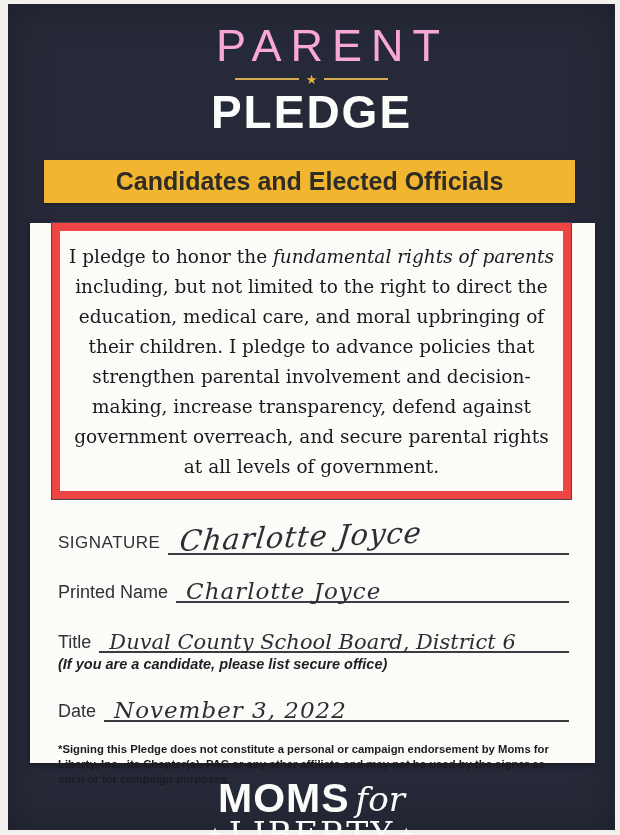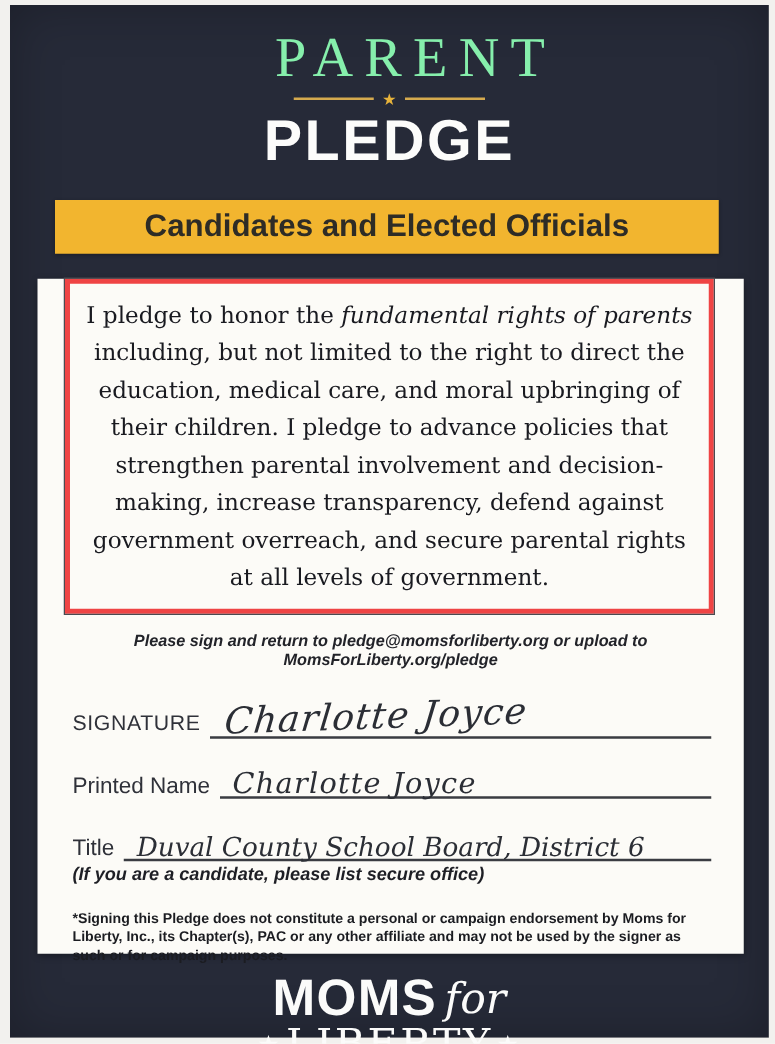--- a/index.html
+++ b/index.html
@@ -12,22 +12,22 @@
   }
   .flyer {
     position: absolute;
     top: 4px; left: 8px; right: 5px; bottom: 5px;
     background: #262a38;
     box-shadow: inset 0 0 40px rgba(0,0,0,.25);
   }
   
   .header { text-align: center; padding-top: 18px; }
   .title-parent {
-    font-family: Liberation Serif, serif;
-    color: #86efac;
+    font-family: Liberation Sans, sans-serif;
+    color: #f9a8d4;
     font-size: 45px;
     letter-spacing: 9px;
     line-height: 48px;
     margin-left: 42px;
   }
   .divider {
     display: flex; align-items: center; justify-content: center;
     gap: 7px; margin-top: 2px; height: 14px;
   }
   .divider .hline { width: 64px; height: 2px; background: #d5aa4e; }
@@ -55,21 +55,21 @@
   
   .panel {
     position: relative; z-index: 1;
     margin: 0 20px 0 22px;
     height: 540px;
     background: #fcfbf7;
     box-shadow: 0 2px 6px rgba(0,0,0,.4);
   }
   .pledge-box {
     margin: 32px 24px 0 22px;
-    border: 4px solid #ef4444;
+    border: 8px solid #ef4444;
     outline: 1px solid #4a4a50;
     padding: 11px 8px 9px;
     text-align: center;
     font-family: "DejaVu Serif", serif;
     font-size: 18.5px;
     line-height: 30px;
     color: #191a20;
   }
   .pledge-box em { font-style: italic; }
   .instruction {
@@ -173,39 +173,42 @@
   </div>
 
   <div class="banner">Candidates and Elected Officials</div>
 
   <div class="panel">
 
     <div class="pledge-box">
       <span>I pledge to honor the </span><em>fundamental rights of parents</em><span> including, but not limited to the right to direct the education, medical care, and moral upbringing of their children.  I pledge to advance policies that strengthen parental involvement and decision-making, increase transparency, defend against government overreach, and secure parental rights at all levels of government.</span>
     </div>
 
-    <p class="instruction">Please sign and return to pledge@momsforliberty.org or upload to MomsForLiberty.org/pledge</p>
 
     <div class="form-row row-signature">
       <span class="field-label">SIGNATURE</span>
       <span class="field-line"><span class="hand sig-value">Charlotte Joyce</span></span>
     </div>
 
     <div class="form-row row-printed">
       <span class="field-label">Printed Name</span>
       <span class="field-line"><span class="hand name-value">Charlotte Joyce</span></span>
     </div>
 
     <div class="form-row row-title">
       <span class="field-label">Title</span>
       <span class="field-line"><span class="hand title-value">Duval County School Board, District 6</span></span>
     </div>
 
     <p class="hint">(If you are a candidate, please list secure office)</p>
 
+    <div class="form-row row-date">
+      <span class="field-label">Date</span>
+      <span class="field-line"><span class="hand date-value">November 3, 2022</span></span>
+    </div>
 
     <p class="fineprint">*Signing this Pledge does not constitute a personal or campaign endorsement by Moms for Liberty, Inc., its Chapter(s), PAC or any other affiliate and may not be used by the signer as such or for campaign purposes.</p>
 
   </div>
 
   <div class="footer">
     <div class="moms-line">
       <span class="moms-word">MOMS</span><span class="for-word">for</span>
     </div>
     <div class="liberty-line">

